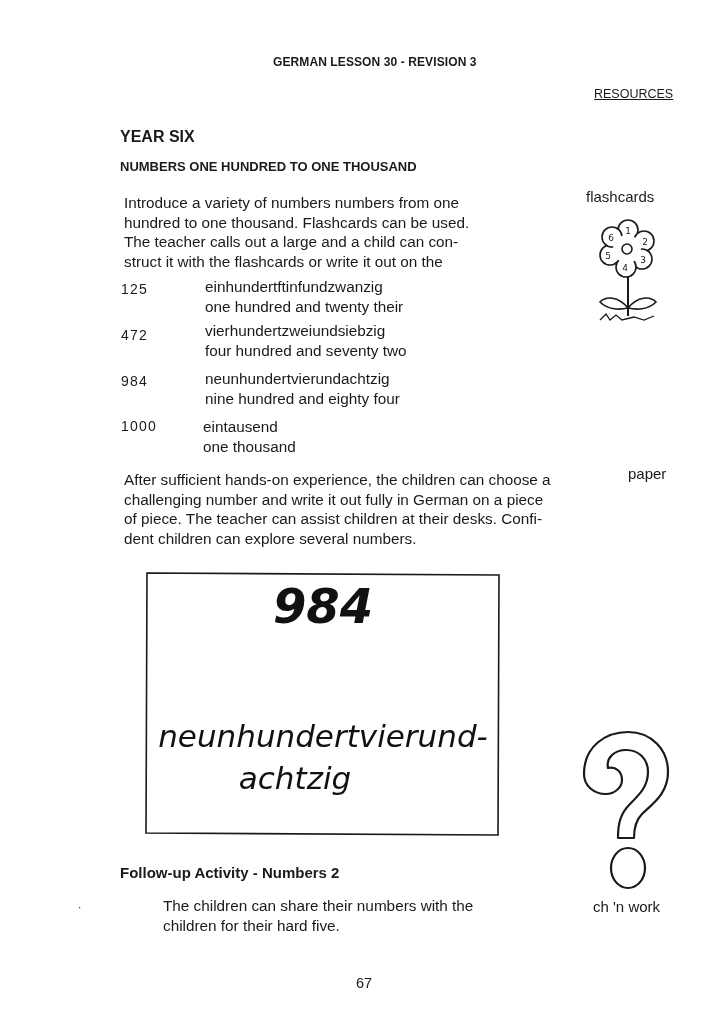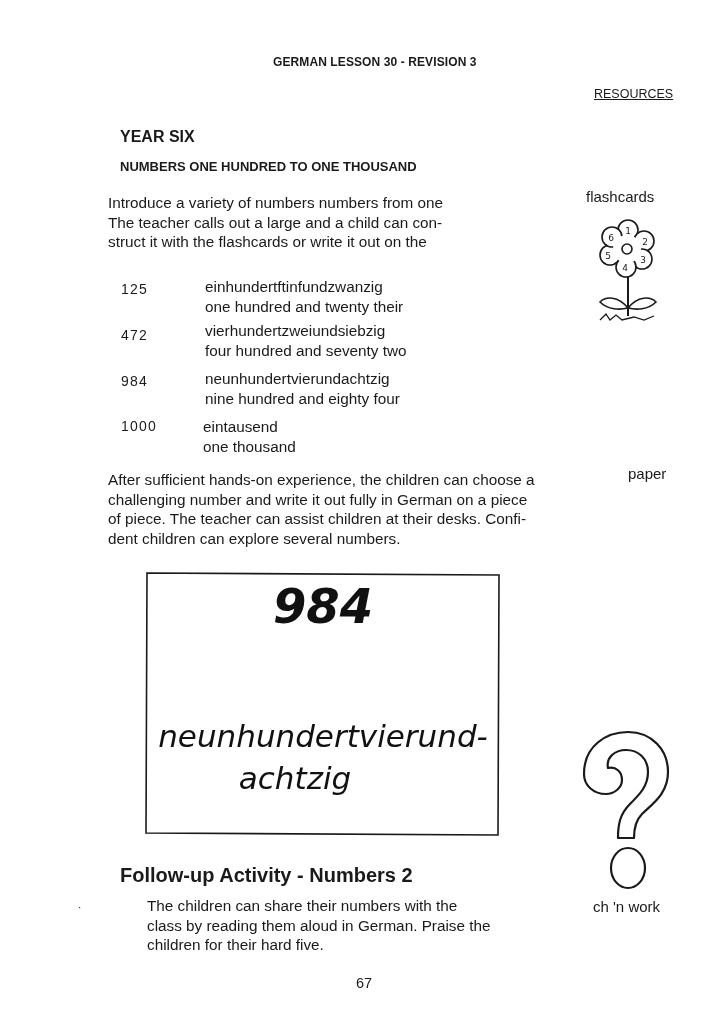--- a/index.html
+++ b/index.html
@@ -3,44 +3,45 @@
   <meta charset="utf-8">
   <style>
     html, body { margin: 0; padding: 0; background: #ffffff; }
     body { width: 723px; height: 1024px; position: relative; overflow: hidden;
            font-family: "Liberation Sans", sans-serif; color: #1a1a1a; }
     .abs { position: absolute; }
     .title { left: 273px; top: 55px; font-size: 12px; font-weight: bold; letter-spacing: 0.1px; }
     .resources { left: 594px; top: 87px; font-size: 12.5px; text-decoration: underline; }
     .year { left: 120px; top: 128px; font-size: 16px; font-weight: bold; }
     .subhead { left: 120px; top: 159px; font-size: 13px; font-weight: bold; }
-    .para { left: 108px; font-size: 15.3px; line-height: 19.5px; }
+    .para { left: 124px; font-size: 15.3px; line-height: 19.5px; }
     .p1 { top: 193px; width: 470px; }
     .p2 { top: 470px; width: 460px; }
     .p3 { top: 896px; width: 370px; margin-left: 39px; }
     .num { left: 121px; font-size: 14px; letter-spacing: 1.2px; }
     .word { left: 205px; font-size: 15.3px; line-height: 20px; }
     .side-label { font-size: 15px; text-align: center; }
-    .followup { left: 120px; top: 864px; font-size: 20px; font-weight: bold; }
+    .followup { left: 120px; top: 864px; font-size: 15px; font-weight: bold; }
     .pageno { left: 356px; top: 975px; font-size: 14.5px; }
     .bullet { left: 78px; top: 902px; font-size: 10px; }
     .card { left: 145px; top: 571px; width: 356px; height: 266px; }
     .hand { font-family: "DejaVu Sans", sans-serif; font-style: italic; }
   </style>
 </head>
 <body>
 
 <div class="abs title">GERMAN LESSON 30 - REVISION 3</div>
 <div class="abs resources">RESOURCES</div>
 
 <div class="abs year">YEAR SIX</div>
 <div class="abs subhead">NUMBERS ONE HUNDRED TO ONE THOUSAND</div>
 
 <div class="abs para p1">
   <div>Introduce a variety of numbers numbers from one</div>
+  <div>hundred to one thousand. Flashcards can be used.</div>
   <div>The teacher calls out a large and a child can con-</div>
   <div>struct it with the flashcards or write it out on the</div>
 </div>
 
 <div class="abs num" style="top:281px">125</div>
 <div class="abs word" style="top:277px">
   <div>einhundertftinfundzwanzig</div>
   <div>one hundred and twenty their</div>
 </div>
 
@@ -108,17 +109,16 @@
 <svg class="abs" style="left:578px; top:728px" width="94" height="170" viewBox="0 0 94 170">
   <path d="M6 46 C6 18 28 4 50 4 C74 4 90 22 90 44 C90 66 74 76 64 86 C58 92 56 100 56 110 L40 110 C40 96 42 86 52 76 C62 66 70 58 70 44 C70 30 60 22 48 22 C36 22 28 30 30 40 C38 38 44 44 44 52 C44 60 36 66 28 66 C16 66 6 58 6 46 Z" fill="#fff" stroke="#1a1a1a" stroke-width="2.2" stroke-linejoin="round"></path>
   <ellipse cx="50" cy="140" rx="17" ry="20" fill="#fff" stroke="#1a1a1a" stroke-width="2.2"></ellipse>
 </svg>
 <div class="abs side-label" style="left:593px; top:898px">ch 'n   work</div>
 
 <div class="abs followup">Follow-up Activity - Numbers 2</div>
 <div class="abs bullet">·</div>
 <div class="abs para p3">
   <div>The children can share their numbers with the</div>
-  <div>class by reading them aloud in German. Praise the</div>
   <div>children for their hard five.</div>
 </div>
 
 <div class="abs pageno">67</div>
 
 </body></html>

